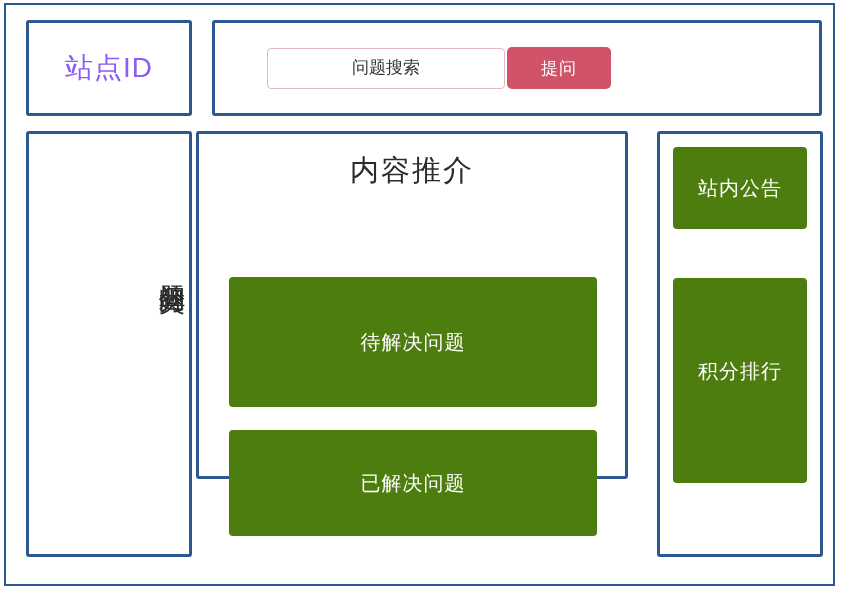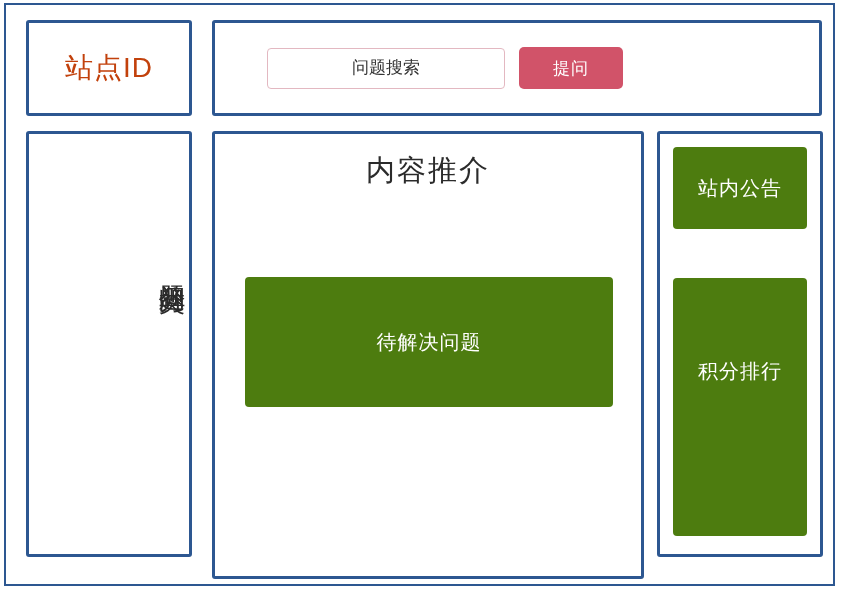--- a/index.html
+++ b/index.html
@@ -45,21 +45,21 @@
     left: 26px;
     top: 20px;
     width: 166px;
     height: 96px;
     display: flex;
     align-items: center;
     justify-content: center;
   }
   #site-id-text {
     font-size: 28px;
-    color: #c2410c;
+    color: #8b5cf6;
     letter-spacing: 1px;
     font-weight: 300;
     white-space: nowrap;
   }
 
   
   #header-panel {
     left: 212px;
     top: 20px;
     width: 610px;
@@ -91,21 +91,21 @@
     outline: none;
     padding: 0;
   }
   #search-input::placeholder {
     color: #333333;
     opacity: 1;
   }
   .pill-btn {
     height: 42px;
     min-width: 104px;
-    margin-left: 14px;
+    margin-left: 2px;
     box-sizing: border-box;
     background: #d15369;
     border: none;
     border-radius: 5px;
     color: #ffffff;
     font-size: 17px;
     font-family: "Liberation Sans", "DejaVu Sans", sans-serif;
     letter-spacing: 1px;
     cursor: pointer;
     padding: 0 14px;
@@ -130,24 +130,24 @@
     font-weight: 300;
     letter-spacing: 1px;
     writing-mode: vertical-rl;
     text-orientation: upright;
     margin: 0 auto;
     height: 150px;
   }
 
   
   #content-panel {
-    left: 212px;
+    left: 196px;
     top: 131px;
     width: 432px;
-    height: 448px;
+    height: 348px;
   }
   #content-title {
     position: absolute;
     left: 0;
     right: 0;
     top: 17px;
     text-align: center;
     font-size: 29px;
     color: #2b2b2b;
     font-weight: 300;
@@ -182,21 +182,21 @@
   #card-announcement {
     left: 13px;
     top: 13px;
     width: 134px;
     height: 82px;
   }
   #card-ranking {
     left: 13px;
     top: 144px;
     width: 134px;
-    height: 258px;
+    height: 205px;
     align-items: flex-start;
     padding-top: 80px;
   }
 </style>
 </head>
 <body>
 
 <div id="page">
   <div class="outer-frame"></div>
 
@@ -214,20 +214,21 @@
   <div class="panel" id="category-panel">
     <div id="category-text">问题分类</div>
   </div>
 
   <div class="panel" id="content-panel">
     <div id="content-title">内容推介</div>
 
 
     <div class="orange-card" id="card-pending">待解决问题</div>
 
+    <div class="orange-card" id="card-solved">已解决问题</div>
   </div>
 
   <div class="panel" id="side-panel">
     <div class="orange-card" id="card-announcement">站内公告</div>
 
     <div class="orange-card" id="card-ranking">积分排行</div>
   </div>
 </div>
 
 </body></html>

